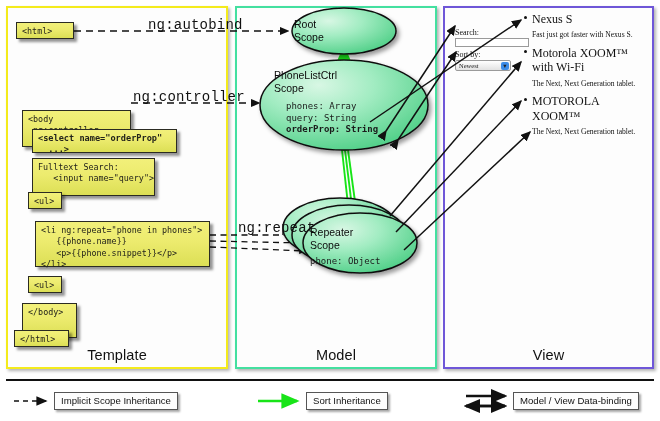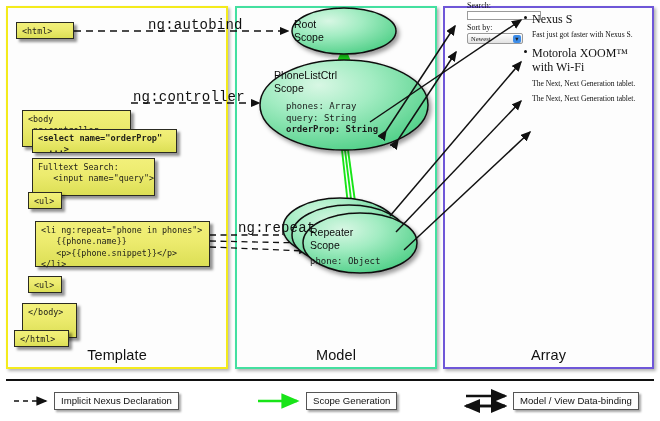--- a/index.html
+++ b/index.html
@@ -92,21 +92,21 @@
     line-height: 1.22;
   }
   .scope-props {
     font-family: "DejaVu Sans Mono", monospace;
     font-size: 9px;
     line-height: 1.3;
     color: #1b1b1b;
   }
 
   
-  .view-form { position: absolute; left: 455px; top: 1px; width: 78px; margin-left: 12px; }
+  .view-form { position: absolute; left: 455px; top: 28px; width: 78px; }
   .view-lbl {
     font-family: "Liberation Serif", serif;
     font-size: 8px;
     color: #111;
     display: block;
     margin-bottom: 1px;
   }
   .view-input {
     width: 74px; height: 9px;
     border: 1px solid #9a9a9a;
@@ -199,21 +199,21 @@
 
 <div id="stage">
 
   <div class="column col-template">
     <div class="col-label">Template</div>
   </div>
   <div class="column col-model">
     <div class="col-label">Model</div>
   </div>
   <div class="column col-view">
-    <div class="col-label">Array</div>
+    <div class="col-label">View</div>
   </div>
 
   <svg class="layer" viewBox="0 0 660 421">
     <defs>
       <marker id="arrHead" markerWidth="7" markerHeight="7" refX="6" refY="3" orient="auto">
         <path d="M0,0 L7,3 L0,6 z" fill="#111"></path>
       </marker>
       <marker id="arrHeadG" markerWidth="7" markerHeight="7" refX="6" refY="3" orient="auto">
         <path d="M0,0 L7,3 L0,6 z" fill="#18e418"></path>
       </marker>
@@ -322,20 +322,21 @@
   <div class="phone-list">
     <div class="phone-item">
       <div class="phone-name">Nexus S</div>
       <div class="phone-snippet">Fast just got faster with Nexus S.</div>
     </div>
     <div class="phone-item">
       <div class="phone-name">Motorola XOOM™  with Wi-Fi</div>
       <div class="phone-snippet">The Next, Next Generation tablet.</div>
     </div>
     <div class="phone-item">
+      <div class="phone-name">MOTOROLA XOOM™</div>
       <div class="phone-snippet">The Next, Next Generation tablet.</div>
     </div>
   </div>
 
   <svg class="layer" viewBox="0 0 660 421">
     <g stroke="#111" stroke-width="1.5" fill="none">
 
       <line x1="386" y1="131" x2="455" y2="26" marker-start="url(#arrHead)" marker-end="url(#arrHead)"></line>
 
       <line x1="398" y1="140" x2="456" y2="52" marker-start="url(#arrHead)" marker-end="url(#arrHead)"></line>
@@ -356,17 +357,17 @@
 
     <path d="M14,401 L46,401" stroke="#111" stroke-width="1.6" stroke-dasharray="5,4" fill="none" marker-end="url(#arrHead)"></path>
 
     <line x1="258" y1="401" x2="297" y2="401" stroke="#18e418" stroke-width="2.6" marker-end="url(#arrHeadG)"></line>
 
     <line x1="466" y1="396" x2="505" y2="396" stroke="#111" stroke-width="2.4" marker-end="url(#arrHead)"></line>
     <line x1="505" y1="406" x2="466" y2="406" stroke="#111" stroke-width="2.4" marker-end="url(#arrHead)"></line>
     <line x1="466" y1="406" x2="505" y2="406" stroke="#111" stroke-width="2.4" marker-end="url(#arrHead)"></line>
   </svg>
 
-  <div class="legend-box" style="left:54px; top:392px;">Implicit Nexus Declaration</div>
-  <div class="legend-box" style="left:306px; top:392px;">Scope Generation</div>
+  <div class="legend-box" style="left:54px; top:392px;">Implicit Scope Inheritance</div>
+  <div class="legend-box" style="left:306px; top:392px;">Sort Inheritance</div>
   <div class="legend-box" style="left:513px; top:392px;">Model / View Data-binding</div>
 
 </div>
 
 </body></html>

